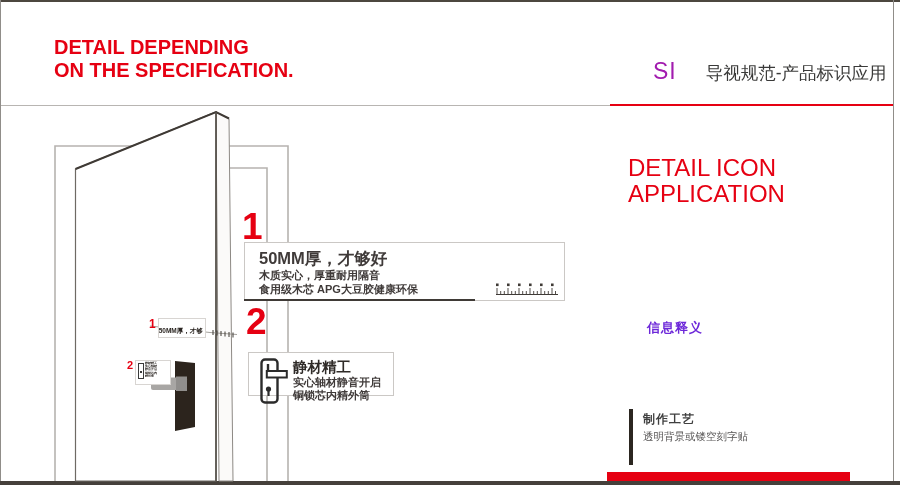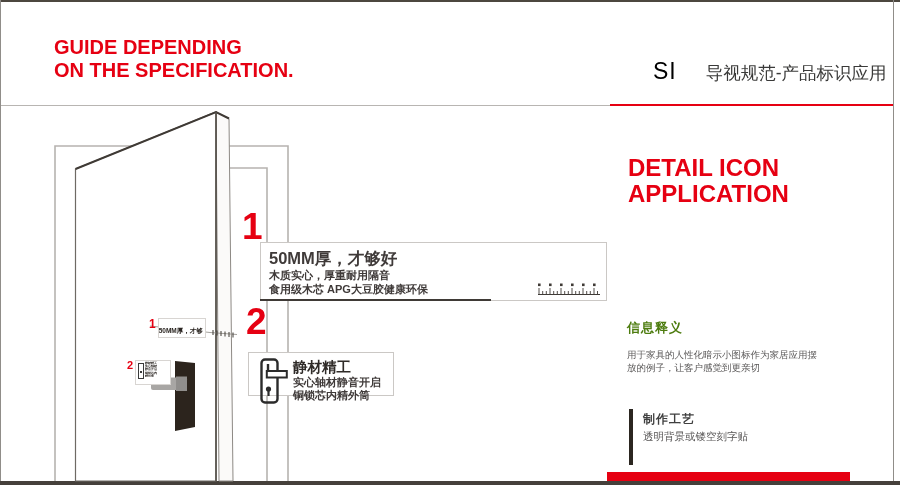--- a/index.html
+++ b/index.html
@@ -12,21 +12,21 @@
   .border-top{left:0;top:0;width:900px;height:2px;background:#4c473f;}
   .border-left{left:0;top:0;width:1px;height:481px;background:#908d89;}
   .border-right{left:893px;top:0;width:1px;height:481px;background:#908d89;}
   .bottom-strip{left:0;top:481px;width:900px;height:4px;background:#45403b;}
   .bottom-red-bar{left:607px;top:472px;width:243px;height:9px;background:#e60012;}
   .divider-gray{left:1px;top:105px;width:609px;height:1px;background:#b8b5b2;}
   .divider-red{left:610px;top:104px;width:283px;height:2px;background:#e60012;}
   
   .header-title{left:54px;top:36px;font-size:20px;line-height:23px;font-weight:700;color:#e60012;}
   .si-row{left:653px;top:58px;display:flex;align-items:baseline;white-space:nowrap;}
-  .si-brand{font-size:23px;color:#000000;font-weight:400;letter-spacing:1px;}
+  .si-brand{font-size:23px;color:#a21caf;font-weight:400;letter-spacing:1px;}
   .si-doc{font-size:17.5px;color:#3a3a39;margin-left:29px;}
   
   .door-name{left:97px;top:172px;font-size:23px;font-weight:700;color:#2f2b28;letter-spacing:2px;}
   .door-sub{left:97px;top:206px;font-size:10.5px;color:#6b6663;letter-spacing:1px;}
   
   .mini{display:flex;align-items:flex-start;z-index:3;}
   .mini-num{font-weight:700;color:#e60012;margin-right:2px;}
   .mini-strip{background:#fff;border:0.5px solid #d8d5d2;overflow:hidden;}
   .mini-text{transform:scale(0.5);transform-origin:0 0;color:#2b2622;font-weight:700;}
   .mini1{left:149px;top:318px;}
@@ -37,33 +37,33 @@
   .mini2 .mini-num{font-size:11px;line-height:11px;}
   .mini2 .mini-strip{width:34px;height:23px;display:flex;}
   .micro-icon{width:4px;height:14px;border:1px solid #3a3a3a;margin:2px 1px 0 2px;position:relative;flex:none;}
   .micro-icon::after{content:"";position:absolute;left:1px;top:7px;width:2px;height:2px;background:#3a3a3a;}
   .mini2 .mini-text{font-size:6px;line-height:6.5px;width:52px;}
   
   .co-num{font-size:37px;font-weight:700;color:#e60012;z-index:2;line-height:34px;}
   .co1-num{left:242px;top:210px;}
   .co2-num{left:246px;top:305px;}
   .co-box{background:#fff;border:1px solid #cbc8c5;z-index:2;}
-  .co1-box{left:260px;top:242px;width:347px;height:59px;padding:5px 0 0 8px;box-sizing:border-box;}
+  .co1-box{left:244px;top:242px;width:321px;height:59px;padding:5px 0 0 14px;box-sizing:border-box;}
   .co1-title{font-size:16.5px;line-height:21px;font-weight:700;color:#3f3a39;}
   .co1-line{font-size:11px;line-height:13.5px;color:#3f3a39;font-weight:700;}
   .co1-underline{position:absolute;left:-1px;bottom:-1px;width:231px;height:2px;background:#3f3a36;}
   .ruler{position:absolute;right:5px;bottom:4px;}
   .co2-box{left:248px;top:352px;width:146px;height:44px;display:flex;box-sizing:border-box;}
   .co2-icon{margin:5px 5px 0 11px;flex:none;}
   .co2-title{font-size:14.5px;line-height:18px;font-weight:700;color:#2f2b28;margin-top:5px;}
   .co2-line{font-size:11px;line-height:13px;color:#3f3a39;font-weight:700;}
   
-  .panel-title{left:628px;top:155px;font-size:24px;line-height:26px;font-weight:700;color:#e60012;}
+  .panel-title{left:628px;top:155px;font-size:24px;line-height:26px;font-weight:400;color:#e60012;}
   .panel-sub{left:628px;top:240px;font-size:17.5px;color:#3a3a39;letter-spacing:1.5px;}
-  .info-h{left:627px;top:319px;font-size:13px;font-weight:700;color:#4d7c0f;letter-spacing:1px;}
+  .info-h{left:647px;top:319px;font-size:13px;font-weight:700;color:#6d28d9;letter-spacing:1px;}
   .info-b{left:627px;top:349px;width:198px;font-size:9.5px;line-height:12.5px;color:#595757;}
   .craft-bar{left:629px;top:409px;width:4px;height:56px;background:#2b2620;}
   .craft-h{left:643px;top:411px;font-size:12px;font-weight:700;color:#404040;letter-spacing:1px;}
   .craft-b{left:643px;top:430px;font-size:10.5px;color:#595757;}
   
   .drawing{left:0;top:0;z-index:1;pointer-events:none;}
 </style>
 </head>
 <body>
 
@@ -99,21 +99,21 @@
 
   <div class="abs border-top"></div>
   <div class="abs border-left"></div>
   <div class="abs border-right"></div>
   <div class="abs divider-gray"></div>
   <div class="abs divider-red"></div>
   <div class="abs bottom-red-bar"></div>
   <div class="abs bottom-strip"></div>
 
   <div class="abs header-title">
-    <div>GUIDE DEPENDING</div>
+    <div>DETAIL DEPENDING</div>
     <div>ON THE SPECIFICATION.</div>
   </div>
   <div class="abs si-row">
     <span class="si-brand">SI</span>
     <span class="si-doc">导视规范-产品标识应用</span>
   </div>
 
   <div class="abs door-name">木门</div>
   <div class="abs door-sub">材质与厚度</div>
 
@@ -183,18 +183,17 @@
       <div class="co2-line">实心轴材静音开启</div>
       <div class="co2-line">铜锁芯内精外筒</div>
     </div>
   </div>
 
   <div class="abs panel-title">
     <div>DETAIL ICON</div>
     <div>APPLICATION</div>
   </div>
   <div class="abs info-h">信息释义</div>
-  <div class="abs info-b">用于家具的人性化暗示小图标作为家居应用摆放的例子，让客户感觉到更亲切</div>
   <div class="abs craft-bar"></div>
   <div class="abs craft-h">制作工艺</div>
   <div class="abs craft-b">透明背景或镂空刻字贴</div>
 
 </div>
 
 </body></html>

